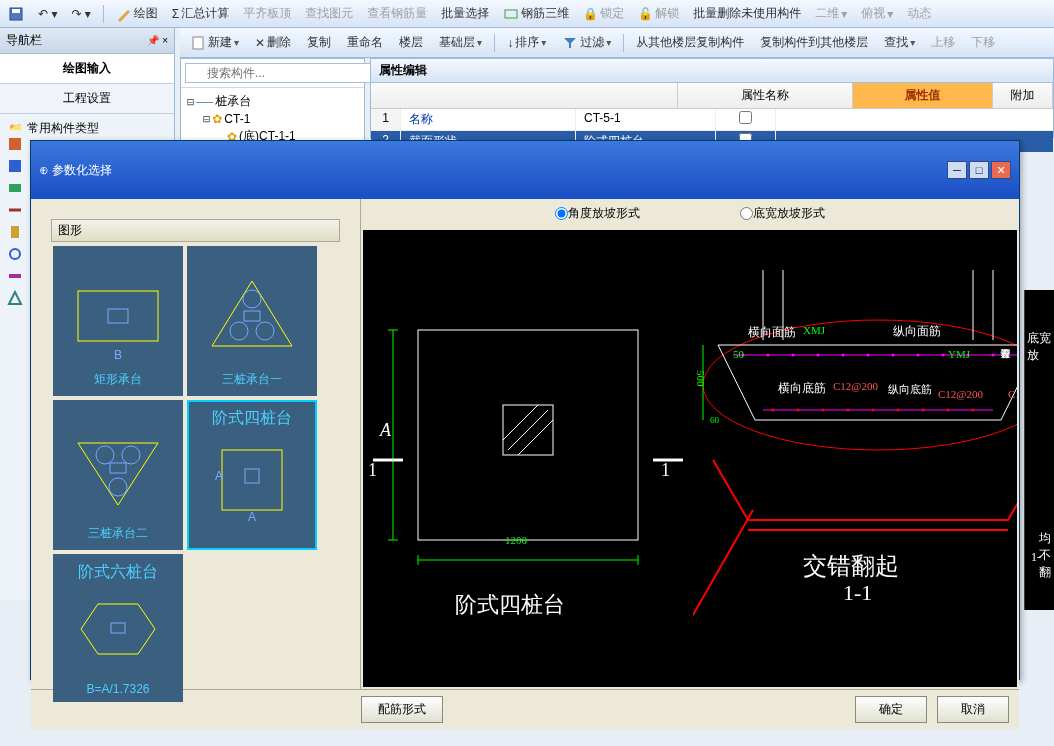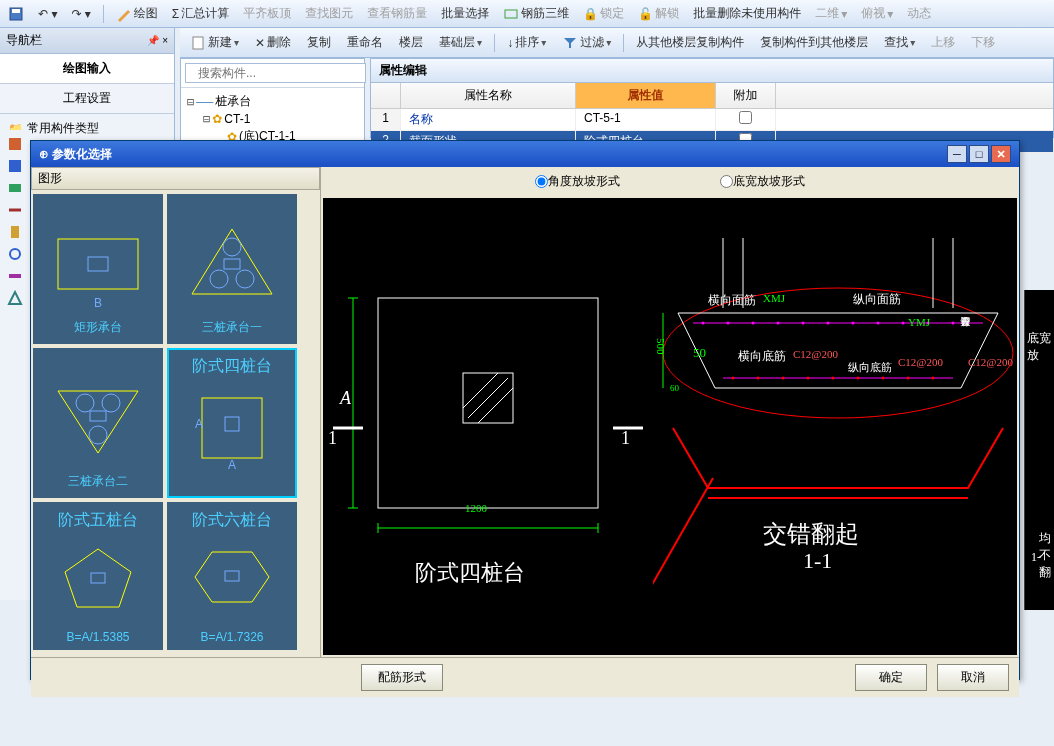--- a/index.html
+++ b/index.html
@@ -23,54 +23,54 @@
 .nav-pin { font-size: 10px; cursor: pointer; }
 .nav-sec { padding: 6px 10px; text-align: center; background: #f0f4fa; border-bottom: 1px solid #c0cfe0; cursor: pointer; }
 .nav-sec.active { background: #fff; font-weight: bold; }
 .nav-cat { padding: 6px 8px; background: #eef3fa; display: flex; align-items: center; gap: 4px; cursor: pointer; }
 .side-strip { position: absolute; left: 0; top: 130px; width: 30px; height: 470px; background: #eef3fa; display: flex; flex-direction: column; gap: 2px; padding-top: 4px; }
 .side-ic { width: 20px; height: 16px; margin: 2px auto; cursor: pointer; }
 
 
 .tree-panel { position: absolute; left: 180px; top: 58px; width: 185px; height: 90px; background: #fff; border: 1px solid #9db9dc; }
 .search-row { display: flex; padding: 4px; gap: 4px; border-bottom: 1px solid #d0d8e4; }
-.search-row input { flex: 1; border: 1px solid #a8bdd9; padding: 2px 12px; }
+.search-row input { flex: 1; border: 1px solid #a8bdd9; padding: 2px 21px; }
 .search-btn { width: 20px; height: 20px; border: 1px solid #a8bdd9; background: #f0f4fa; cursor: pointer; display: flex; align-items: center; justify-content: center; color: #2a5da8; }
 .tree { padding: 4px 6px; font-size: 12px; }
 .tree-row { padding: 1px 0; cursor: pointer; display: flex; align-items: center; gap: 2px; }
 .tree-exp { color: #666; font-family: monospace; }
 
 
 .prop-panel { position: absolute; left: 370px; top: 58px; right: 0; height: 80px; background: #fff; border: 1px solid #9db9dc; }
 .prop-title { background: linear-gradient(#f4f8ff, #d6e4f5); padding: 3px 8px; font-weight: bold; border-bottom: 1px solid #a8bdd9; }
-.prop-head { display: flex; background: linear-gradient(#fafafa, #eee); border-bottom: 1px solid #ccc; }
+.prop-head { display: flex; background: linear-gradient(#fafafa, #eee); border-bottom: 1px solid #ccc; justify-content: flex-end; }
 .prop-head > div { padding: 4px 8px; border-right: 1px solid #ccc; text-align: center; }
 .prop-h-idx { width: 30px; }
 .prop-h-name { width: 175px; }
 .prop-h-val { width: 140px; background: #ffb84d; color: #a03000; font-weight: bold; }
 .prop-h-add { width: 60px; }
 .prop-row { display: flex; border-bottom: 1px solid #eee; font-size: 12px; }
 .prop-row > div { padding: 2px 8px; border-right: 1px solid #eee; }
 .prop-row.sel { background: #2a5da8; color: #fff; }
 .prop-idx { width: 30px; background: #f4f4f4; text-align: center; }
 .prop-name { width: 175px; color: #0033aa; }
 .prop-val { width: 140px; }
 .prop-row.sel .prop-name { color: #fff; }
 .prop-row.sel .prop-idx { background: #2a5da8; }
 .prop-add { width: 60px; text-align: center; }
 
 
 .modal { position: absolute; left: 30px; top: 140px; width: 990px; height: 540px; background: #ece9d8; border: 1px solid #003c74; box-shadow: 2px 2px 6px rgba(0,0,0,0.3); }
-.modal-title { background: linear-gradient(#3c78dd, #1a4ec4); color: #fff; padding: 4px 8px; display: flex; justify-content: space-between; align-items: center; font-weight: bold; }
+.modal-title { background: linear-gradient(#3c78dd, #1a4ec4); color: #fff; padding: 20px 8px; display: flex; justify-content: space-between; align-items: center; font-weight: normal; }
 .modal-controls { display: flex; gap: 2px; }
 .mctl { width: 20px; height: 18px; background: #d0dcf0; border: 1px solid #2a4a8a; text-align: center; cursor: pointer; font-size: 11px; line-height: 16px; color: #003; }
 .mctl.close { background: #e86a50; color: #fff; }
 
 .modal-body { display: flex; height: 490px; }
-.shape-panel { width: 290px; background: #ece9d8; border-right: 1px solid #aca899; padding: 0; }
+.shape-panel { width: 330px; background: #ece9d8; border-right: 1px solid #aca899; padding: 20px; }
 .shape-label { background: linear-gradient(#f4f2e8, #e0ddc8); padding: 2px 6px; border: 1px solid #aca899; font-size: 12px; }
 .shape-grid { display: flex; flex-wrap: wrap; gap: 4px; padding: 4px 2px; height: 460px; overflow-y: auto; }
 .shape-card { width: 130px; height: 150px; background: #3a5f7f; border: 2px solid #3a5f7f; cursor: pointer; display: flex; flex-direction: column; align-items: center; justify-content: center; color: #a8d0f0; position: relative; }
 .shape-card.selected { border: 2px solid #00d0ff; }
 .shape-card .label-top { color: #4dd0ff; font-size: 16px; position: absolute; top: 6px; }
 .shape-card .label-bot { color: #4dd0ff; font-size: 12px; position: absolute; bottom: 6px; }
 .shape-svg { width: 110px; height: 100px; }
 
 .preview-panel { flex: 1; background: #ece9d8; display: flex; flex-direction: column; }
 .radio-row { display: flex; justify-content: center; gap: 100px; padding: 6px; background: #ece9d8; }
@@ -326,28 +326,20 @@
         <div class="shape-card selected">
           <div class="label-top">阶式四桩台</div>
           <svg class="shape-svg" viewBox="0 0 110 100">
               <rect x="25" y="25" width="60" height="60" fill="none" stroke="#ff0"></rect>
               <rect x="48" y="44" width="14" height="14" fill="none" stroke="#7af"></rect>
               <text x="18" y="55" fill="#7af" font-size="12">A</text>
               <text x="55" y="96" fill="#7af" font-size="12" text-anchor="middle">A</text>
             </svg>
         </div>
 
-        <div class="shape-card">
-          <div class="label-top">阶式五桩台</div>
-          <svg class="shape-svg" viewBox="0 0 110 100">
-              <path d="M55 22 L88 45 L76 80 L34 80 L22 45 Z" fill="none" stroke="#ff0"></path>
-              <rect x="48" y="46" width="14" height="10" fill="none" stroke="#7af"></rect>
-            </svg>
-          <div class="label-bot">B=A/1.5385</div>
-        </div>
 
         <div class="shape-card">
           <div class="label-top">阶式六桩台</div>
           <svg class="shape-svg" viewBox="0 0 110 100">
               <path d="M35 25 L75 25 L92 50 L75 75 L35 75 L18 50 Z" fill="none" stroke="#ff0"></path>
               <rect x="48" y="44" width="14" height="10" fill="none" stroke="#7af"></rect>
             </svg>
           <div class="label-bot">B=A/1.7326</div>
         </div>
       </div>
@@ -441,26 +433,26 @@
 
           <line x1="-20" y1="420" x2="60" y2="280" stroke="#f00" stroke-width="2"></line>
         </svg>
         <div class="cad-text small" style="left:385px; top:94px;">横向面筋</div>
         <div class="cad-text green" style="left:440px; top:94px;">XMJ</div>
         <div class="cad-text small" style="left:530px; top:93px;">纵向面筋</div>
         <div class="cad-text green" style="left:585px; top:93px;margin-top:25px;">YMJ</div>
         <div class="cad-text small" style="left:635px; top:110px; writing-mode:vertical-rl; font-size:10px;">分布设置</div>
         <div class="cad-text small" style="left:415px; top:150px;">横向底筋</div>
         <div class="cad-text red" style="left:470px; top:150px;">C12@200</div>
-        <div class="cad-text small" style="left:525px; top:162px; font-size:11px;">纵向底筋</div>
+        <div class="cad-text small" style="left:525px; top:152px; font-size:11px;">纵向底筋</div>
         <div class="cad-text red" style="left:575px; top:158px;">C12@200</div>
         <div class="cad-text red" style="left:645px; top:158px;">C12@200</div>
         <div class="cad-text green" style="left:332px; top:140px; writing-mode:vertical-rl;">500</div>
         <div class="cad-text green" style="left:347px; top:185px; font-size:9px;">60</div>
-        <div class="cad-text green" style="left:370px; top:147px; font-size:13px;">50</div>
+        <div class="cad-text green" style="left:370px; top:118px; font-size:11px;">50</div>
         <div class="cad-text" style="left:440px; top:320px; font-size:24px;">交错翻起</div>
         <div class="cad-text" style="left:480px; top:350px; font-size:22px;">1-1</div>
       </div>
     </div>
   </div>
   <div class="modal-footer">
     <div class="left"><button class="mbtn">配筋形式</button></div>
     <div class="footer-right">
       <button class="mbtn">确定</button>
       <button class="mbtn">取消</button>

